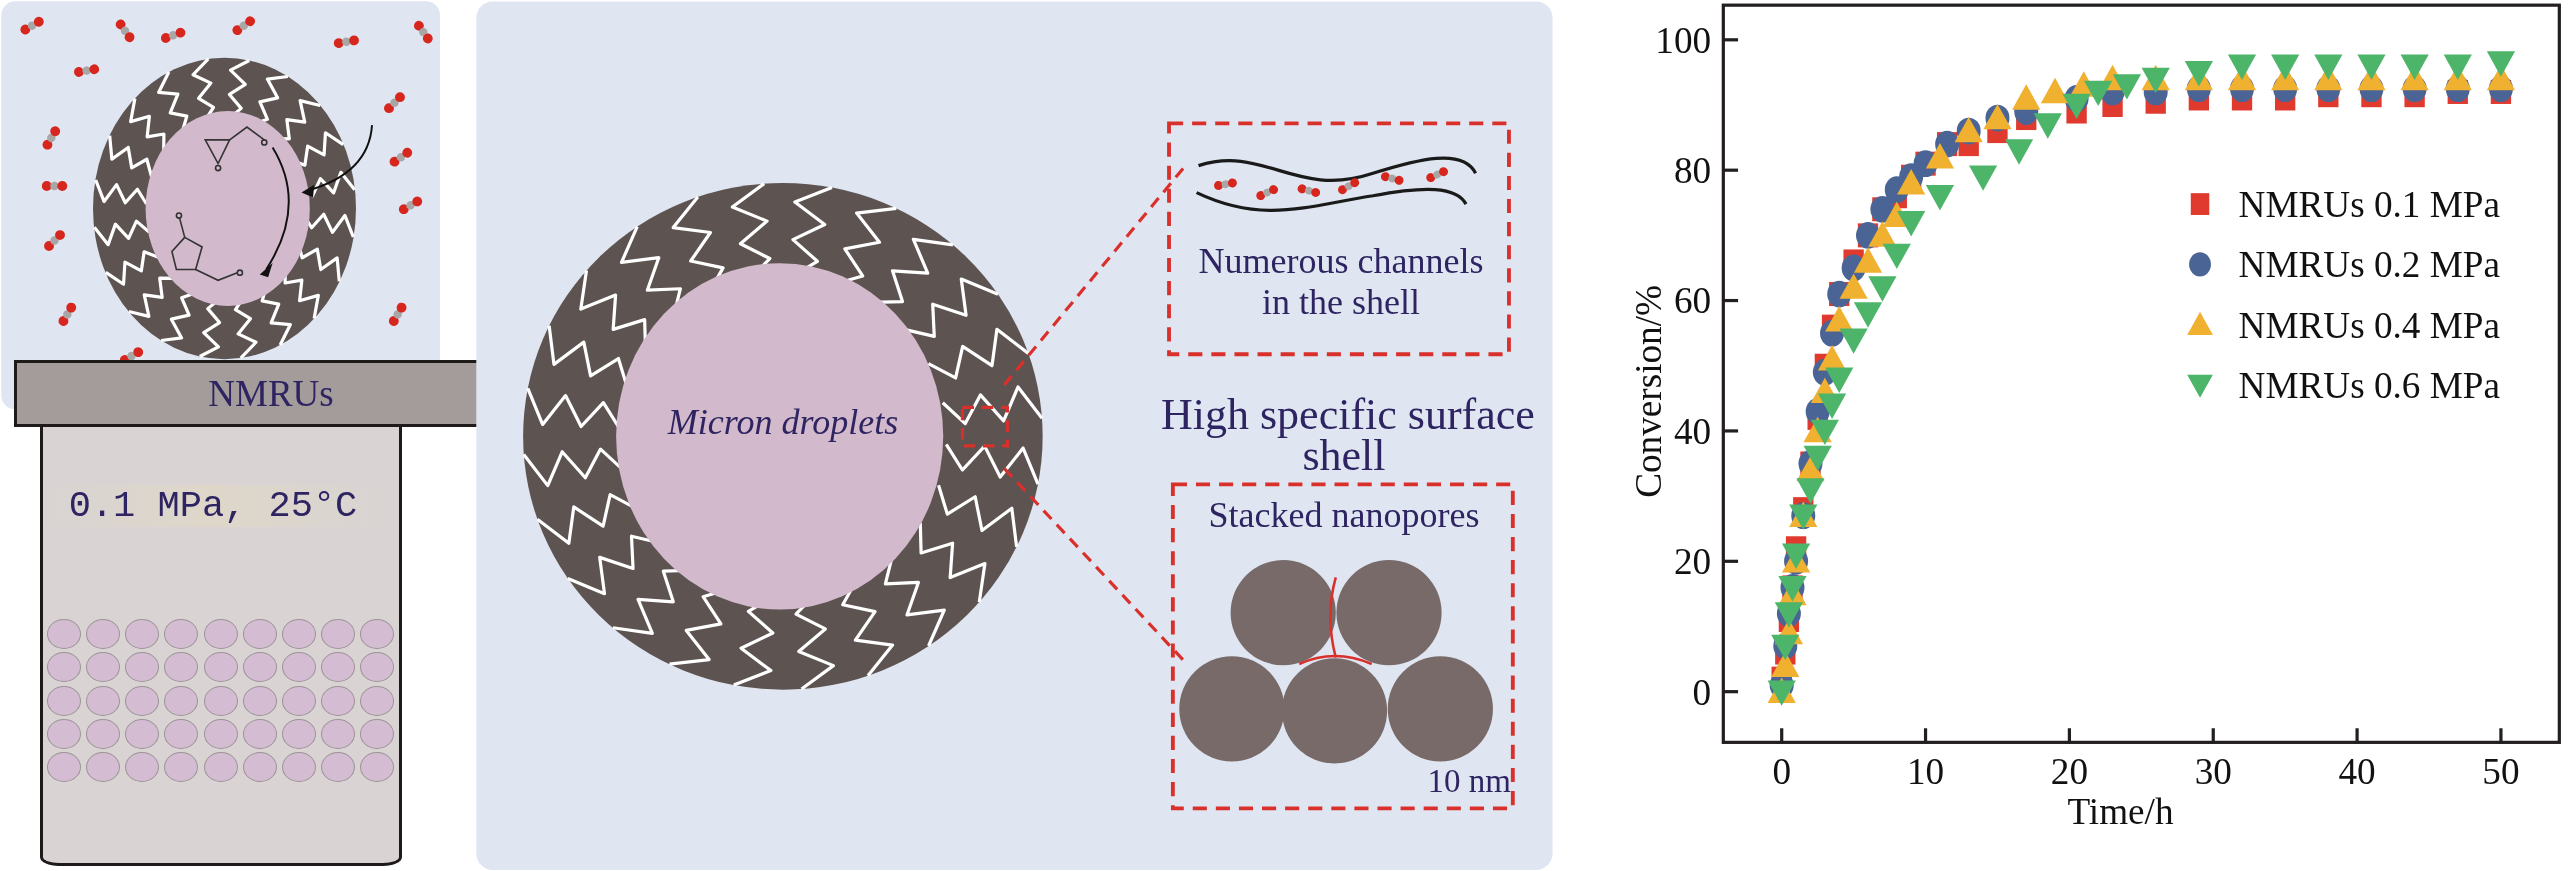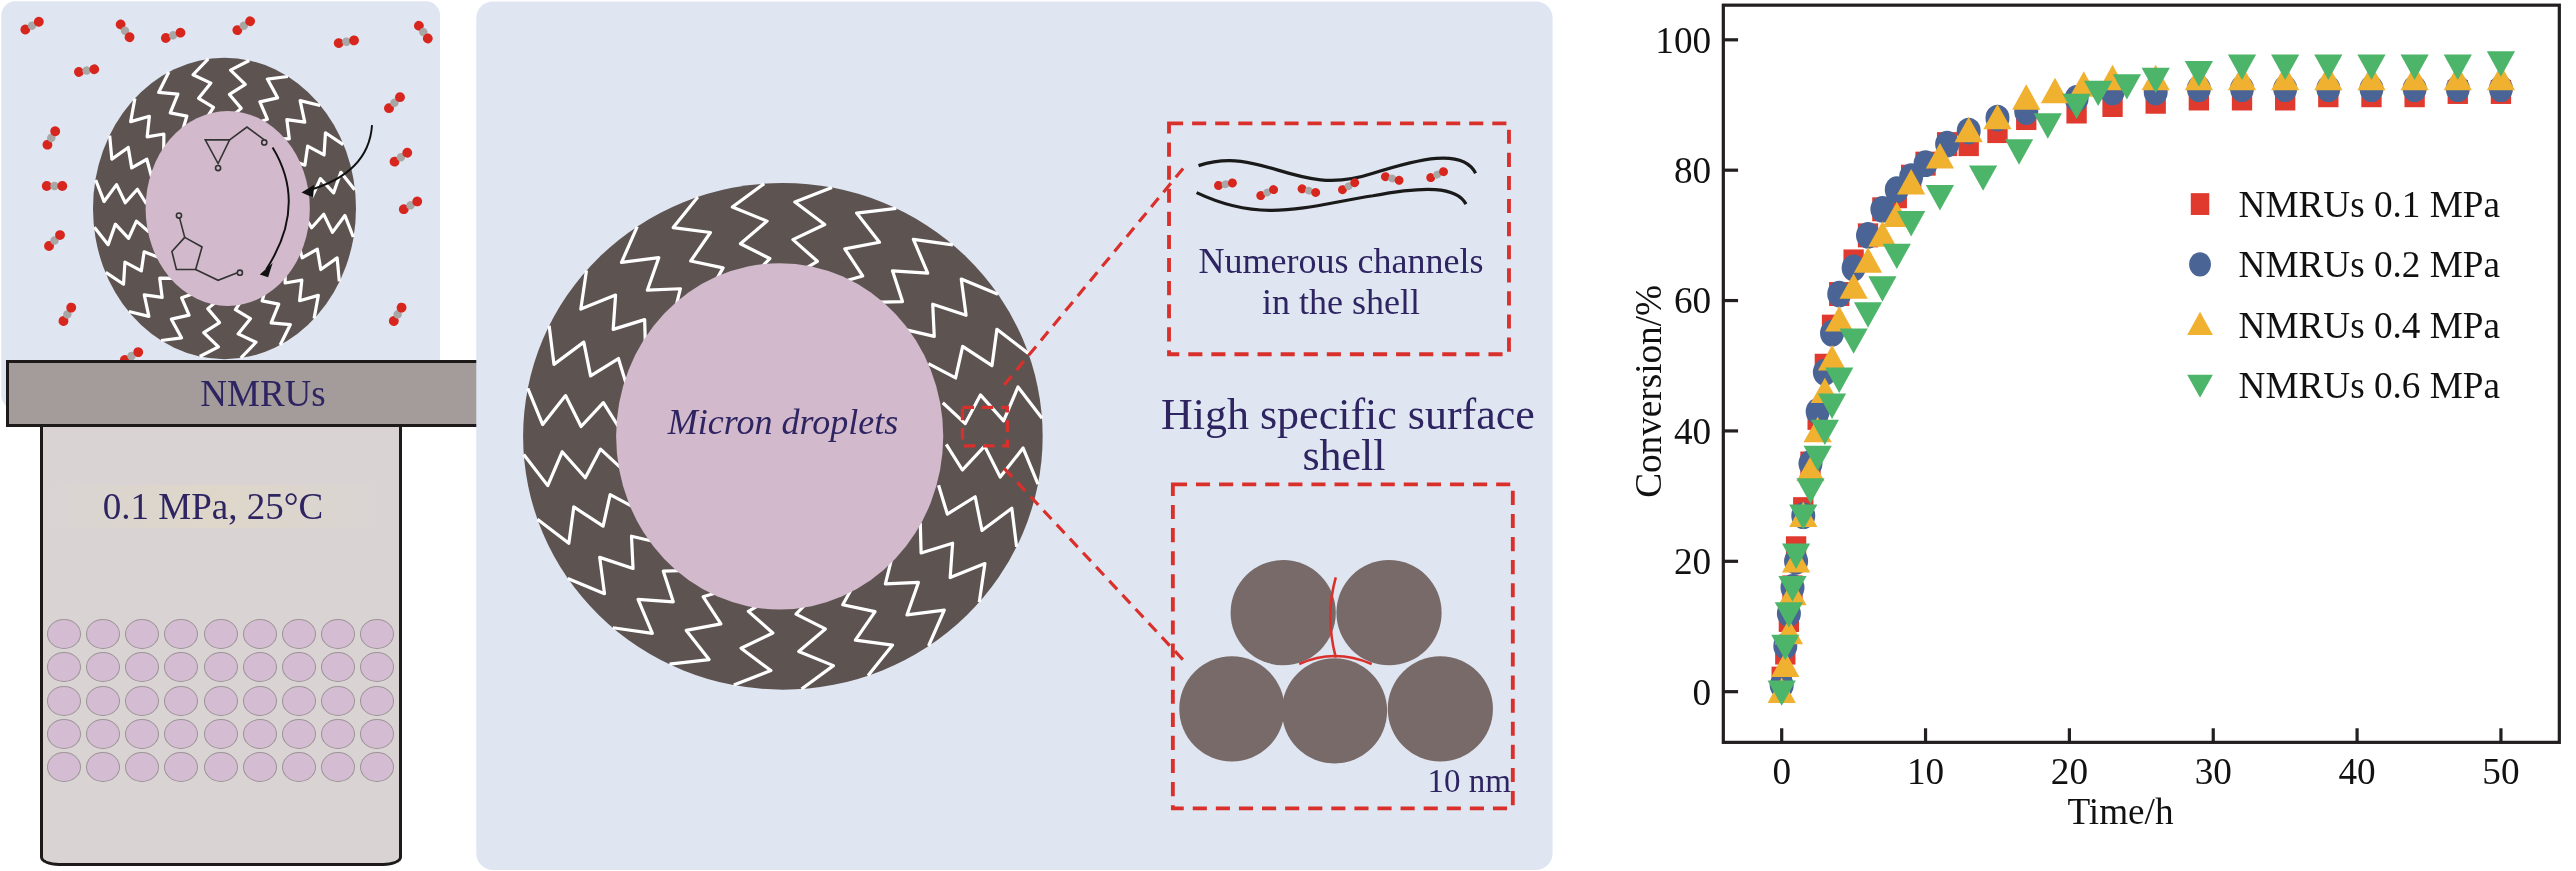--- a/index.html
+++ b/index.html
@@ -148,25 +148,25 @@
       <circle cx="279" cy="336" r="4" fill="#d2b9cb"></circle>
       <polyline points="305,420 340,437 370,425"></polyline>
       <circle cx="374" cy="425" r="4" fill="#d2b9cb"></circle>
     </g>
     <path d="M425,230 Q480,320 415,420" stroke="#111" stroke-width="3" fill="none"></path>
     <polygon points="405,428 425,410 418,432" fill="#111"></polygon>
     <path d="M580,195 Q575,270 480,297" stroke="#111" stroke-width="3" fill="none"></path>
     <polygon points="470,300 490,288 488,308" fill="#111"></polygon>
   </svg>
 
-  <div class="abs" style="left:6px;top:360px;width:514px;height:67px;background:#a49c9b;border:3.2px solid #1e1a1a;box-sizing:border-box;display:flex;align-items:center;justify-content:center;">
+  <div class="abs" style="left:14px;top:360px;width:514px;height:67px;background:#a49c9b;border:3.2px solid #1e1a1a;box-sizing:border-box;display:flex;align-items:center;justify-content:center;">
     <span class="lbl" style="font-size:37px;">NMRUs</span>
   </div>
   <div class="abs" style="left:40px;top:427px;width:362px;height:439px;background:#d9d4d3;border:3.2px solid #1e1a1a;border-top:none;box-sizing:border-box;border-radius:0 0 19px 19px / 0 0 9px 9px;">
-    <div class="lbl abs" style="left:0;right:16px;top:58px;font-size:37px;background:linear-gradient(90deg,rgba(223,215,200,0),rgba(223,215,200,0.9),rgba(223,215,200,0));">0.1 MPa, 25°C</div>
+    <div class="lbl abs" style="left:0;right:16px;top:58px;font-size:37px;background:linear-gradient(90deg,rgba(223,215,200,0),rgba(223,215,200,0.9),rgba(223,215,200,0));font-family:Liberation Mono, monospace;">0.1 MPa, 25°C</div>
     <div id="vessel-droplets" class="abs" style="left:3.8px;top:192px;width:354px;height:244px;">
         <div style="position: absolute; left: 0px; top: 0px; width: 32px; height: 28px; border-radius: 50%; background: rgb(212, 188, 210); border: 1.9px solid rgb(156, 148, 150);"></div>
         <div style="position: absolute; left: 39px; top: 0px; width: 32px; height: 28px; border-radius: 50%; background: rgb(212, 188, 210); border: 1.9px solid rgb(156, 148, 150);"></div>
         <div style="position: absolute; left: 78px; top: 0px; width: 32px; height: 28px; border-radius: 50%; background: rgb(212, 188, 210); border: 1.9px solid rgb(156, 148, 150);"></div>
         <div style="position: absolute; left: 117px; top: 0px; width: 32px; height: 28px; border-radius: 50%; background: rgb(212, 188, 210); border: 1.9px solid rgb(156, 148, 150);"></div>
         <div style="position: absolute; left: 157px; top: 0px; width: 32px; height: 28px; border-radius: 50%; background: rgb(212, 188, 210); border: 1.9px solid rgb(156, 148, 150);"></div>
         <div style="position: absolute; left: 196px; top: 0px; width: 32px; height: 28px; border-radius: 50%; background: rgb(212, 188, 210); border: 1.9px solid rgb(156, 148, 150);"></div>
         <div style="position: absolute; left: 235px; top: 0px; width: 32px; height: 28px; border-radius: 50%; background: rgb(212, 188, 210); border: 1.9px solid rgb(156, 148, 150);"></div>
         <div style="position: absolute; left: 274px; top: 0px; width: 32px; height: 28px; border-radius: 50%; background: rgb(212, 188, 210); border: 1.9px solid rgb(156, 148, 150);"></div>
         <div style="position: absolute; left: 313px; top: 0px; width: 32px; height: 28px; border-radius: 50%; background: rgb(212, 188, 210); border: 1.9px solid rgb(156, 148, 150);"></div>
@@ -305,20 +305,21 @@
   <div class="lbl abs" style="left:693px;top:18px;width:346px;font-size:36px;line-height:40px;">
   </div>
   <div class="lbl abs" style="left:693px;top:241px;width:346px;font-size:36px;line-height:41px;">
     <div>Numerous channels</div>
     <div>in the shell</div>
   </div>
   <div class="lbl abs" style="left:686px;top:394px;width:366px;font-size:44px;line-height:41px;">
     <div>High specific surface</div>
     <div>shell</div>
   </div>
+  <div class="lbl abs" style="left:699px;top:494px;width:340px;font-size:36px;">Stacked nanopores</div>
   <div class="lbl abs" style="left:924px;top:763px;width:112px;font-size:33px;text-align:right;">10 nm</div>
 </div>
 
 <svg id="chart" class="abs" width="947" height="872" viewBox="0 0 1476 1359" style="left:1629px;top:0;">
   <rect x="147" y="8" width="1303" height="1149" fill="#ffffff" stroke="#231f20" stroke-width="5"></rect>
   <g id="y-ticks">
       <line x1="147" x2="170" y1="1078" y2="1078" stroke="#231f20" stroke-width="5"></line>
       <text x="128" y="1098" font-size="58" text-anchor="end" class="chart-text">0</text>
       <line x1="147" x2="170" y1="874.8" y2="874.8" stroke="#231f20" stroke-width="5"></line>
       <text x="128" y="894.8" font-size="58" text-anchor="end" class="chart-text">20</text>

